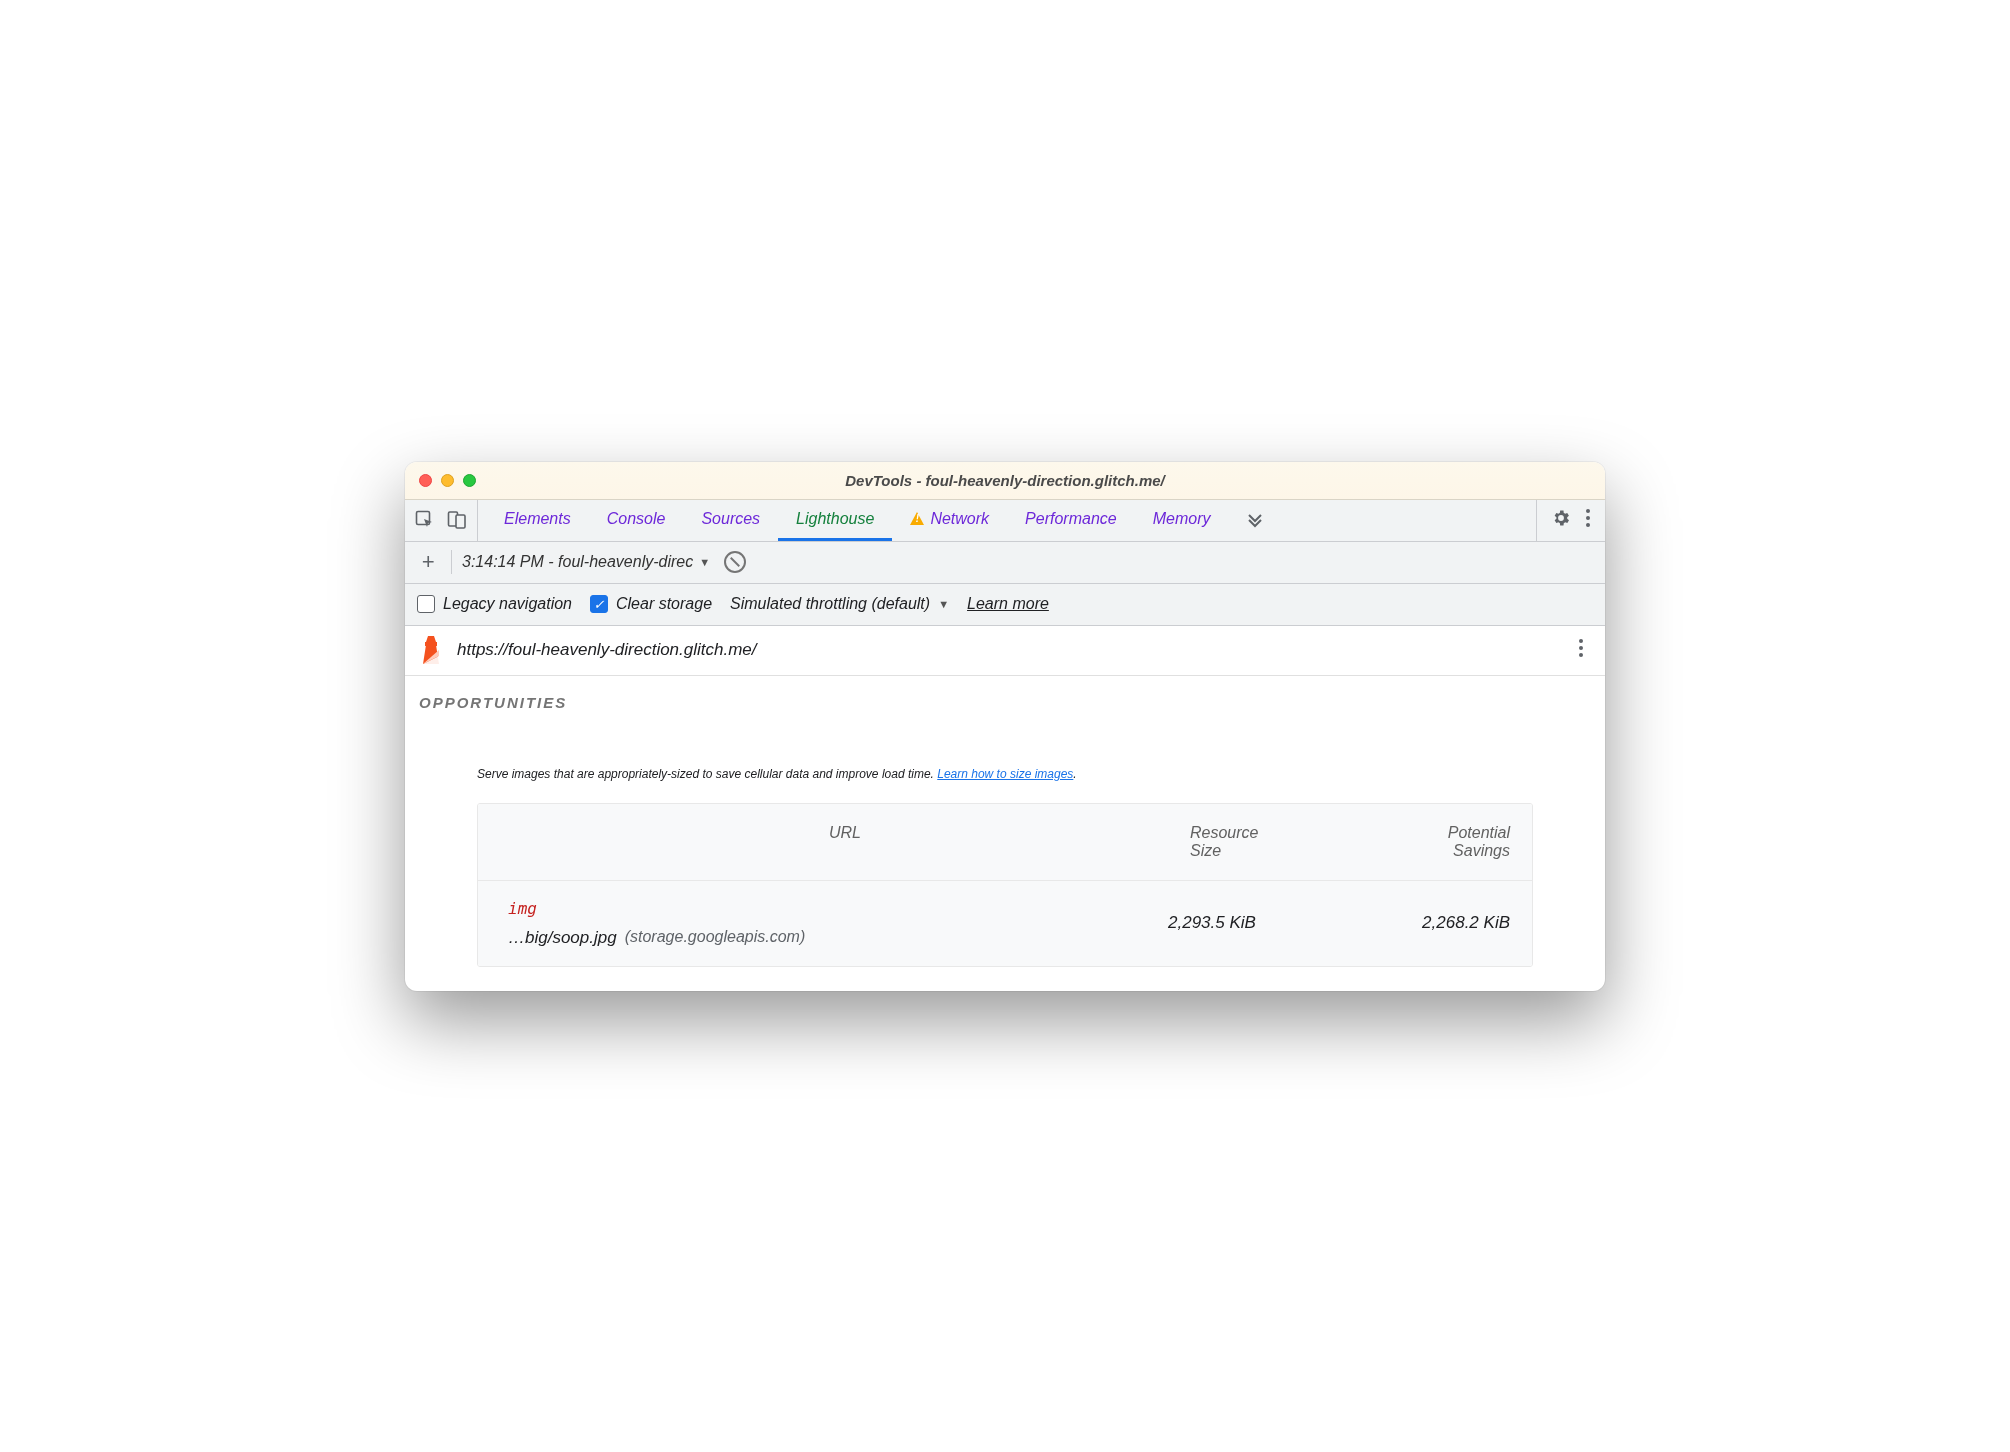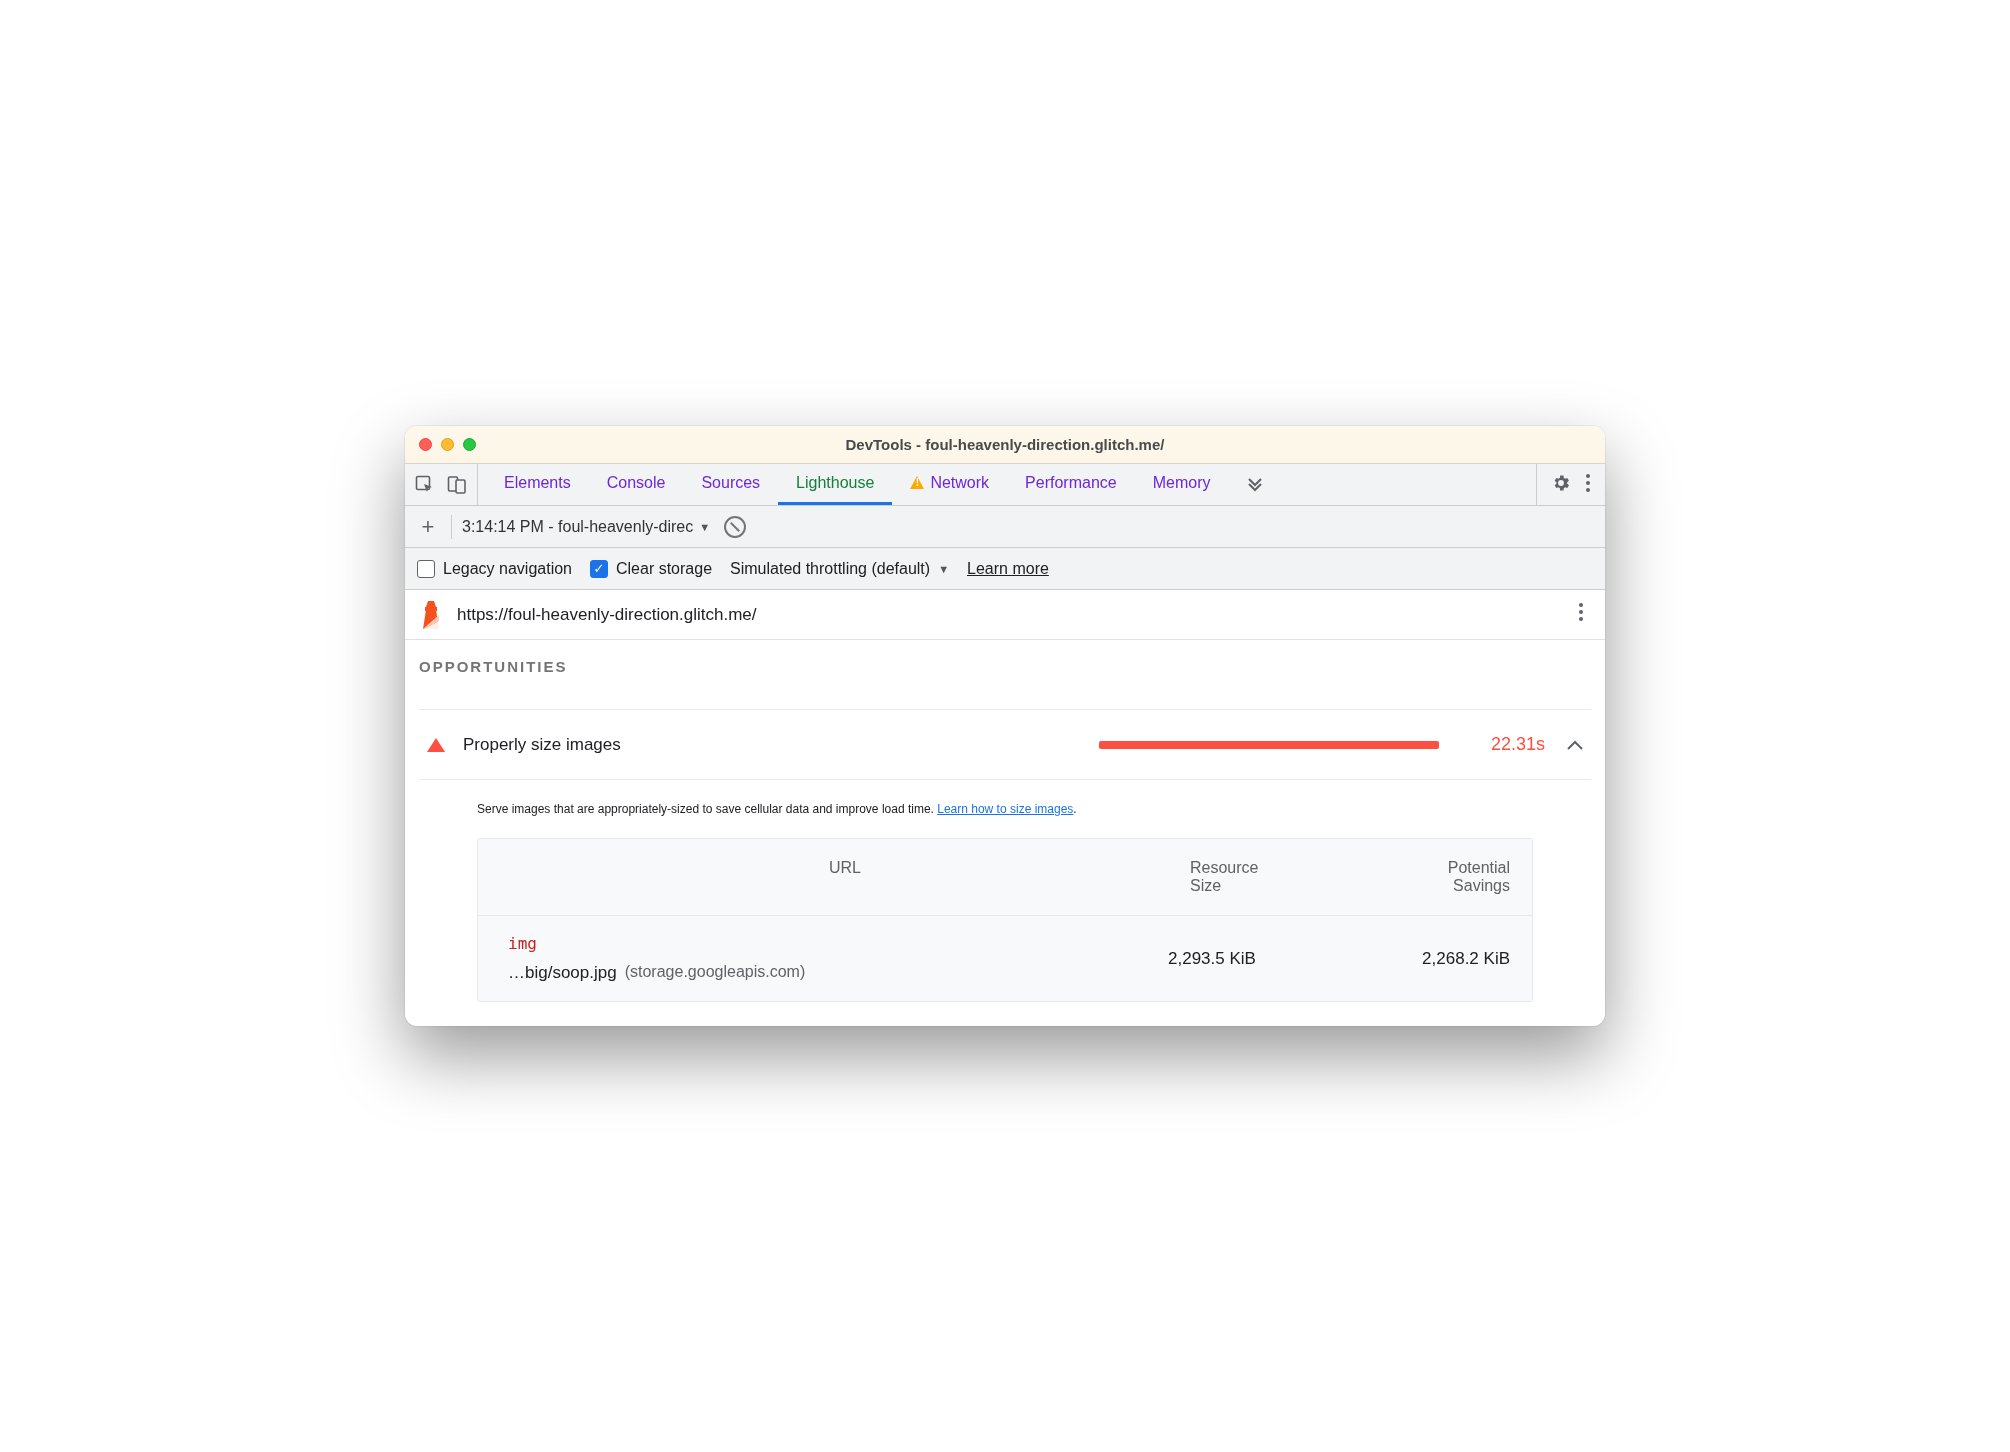--- a/index.html
+++ b/index.html
@@ -11,20 +11,21 @@
     align-items: center;
     justify-content: center;
     min-height: 100vh;
   }
   .window {
     width: 1200px;
     background: #fff;
     border-radius: 12px;
     box-shadow: 0 30px 70px rgba(0,0,0,0.4), 0 0 0 1px rgba(0,0,0,0.05);
     overflow: hidden;
+    font-style: italic;
   }
   .titlebar {
     height: 38px;
     background: linear-gradient(#fdf8ec, #fdf6e8);
     border-bottom: 1px solid #d9d4c6;
     display: flex;
     align-items: center;
     padding: 0 14px;
     position: relative;
   }
@@ -236,32 +237,20 @@
           <circle cx="3" cy="10" r="2"></circle>
           <circle cx="3" cy="17" r="2"></circle>
         </svg>
     </span>
   </div>
 
   <div class="content">
     <div class="sec-h">OPPORTUNITIES</div>
 
 
-    <div class="opp-row">
-      <div class="tri"></div>
-      <div class="opp-title">Properly size images</div>
-      <div class="spacer"></div>
-      <div class="bar"></div>
-      <div class="savings">22.31s</div>
-      <div class="chev">
-        <svg width="16" height="10" viewBox="0 0 16 10">
-            <path d="M1 9 L8 2 L15 9" fill="none" stroke="#5f6368" stroke-width="2"></path>
-          </svg>
-      </div>
-    </div>
 
     <div class="desc">
       <span>Serve images that are appropriately-sized to save cellular data and improve load time. </span><a href="#">Learn how to size images</a><span>.</span>
     </div>
 
     <div class="tbl">
       <div class="tbl-head">
         <div class="c-url">URL</div>
         <div class="c-size">
           <div>Resource</div>

